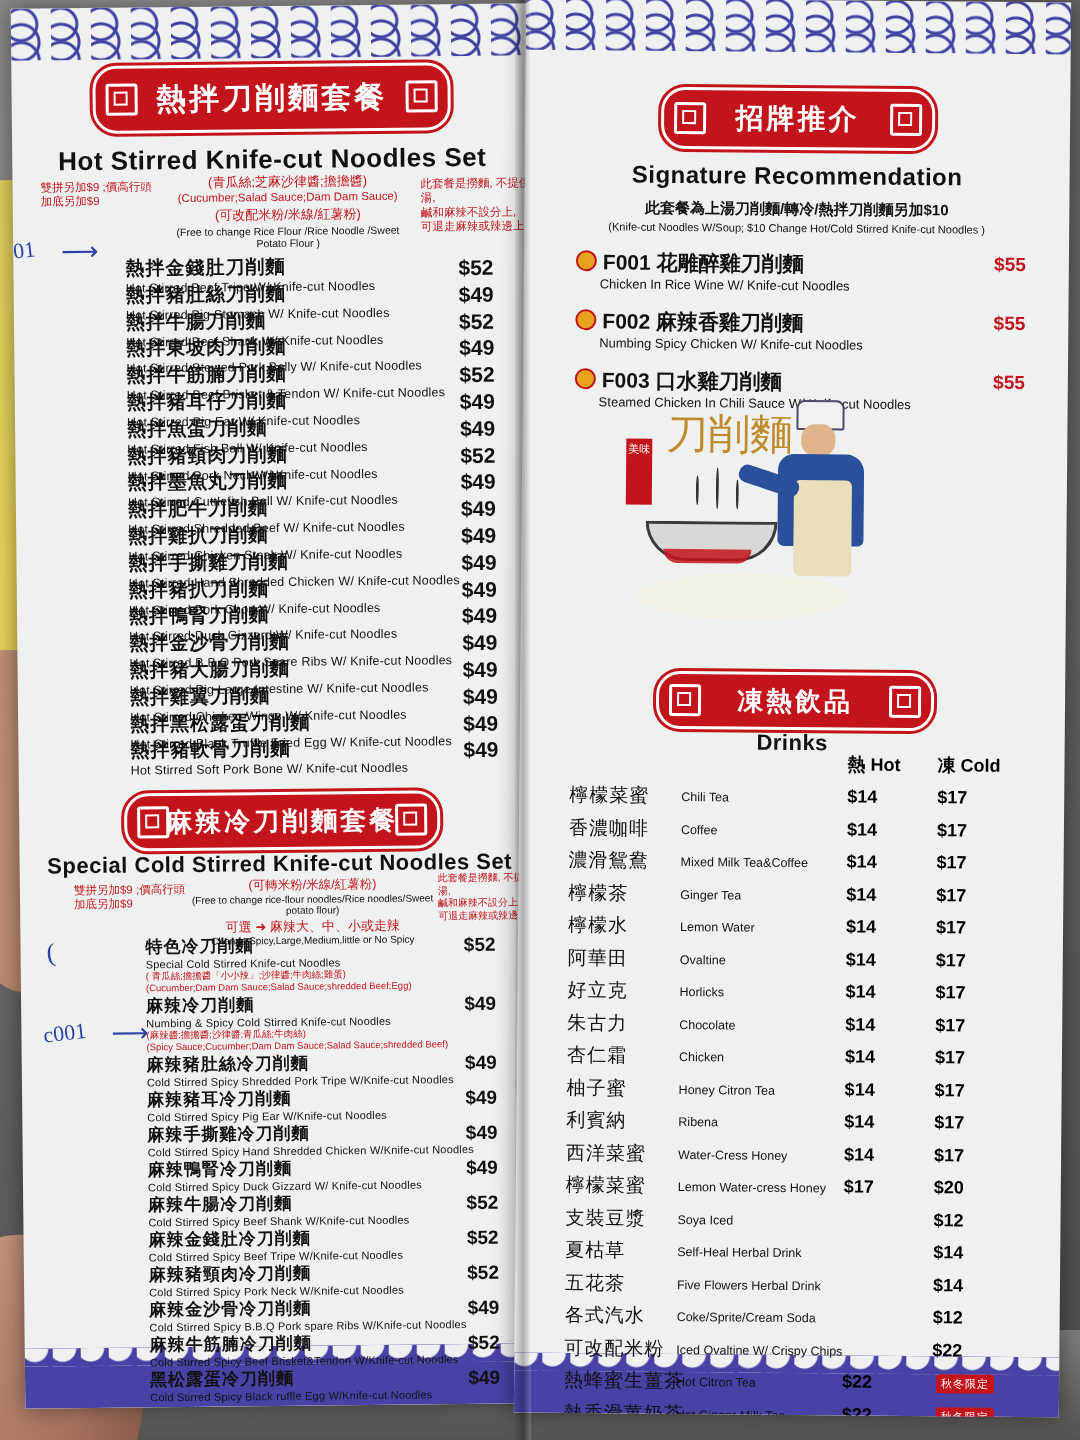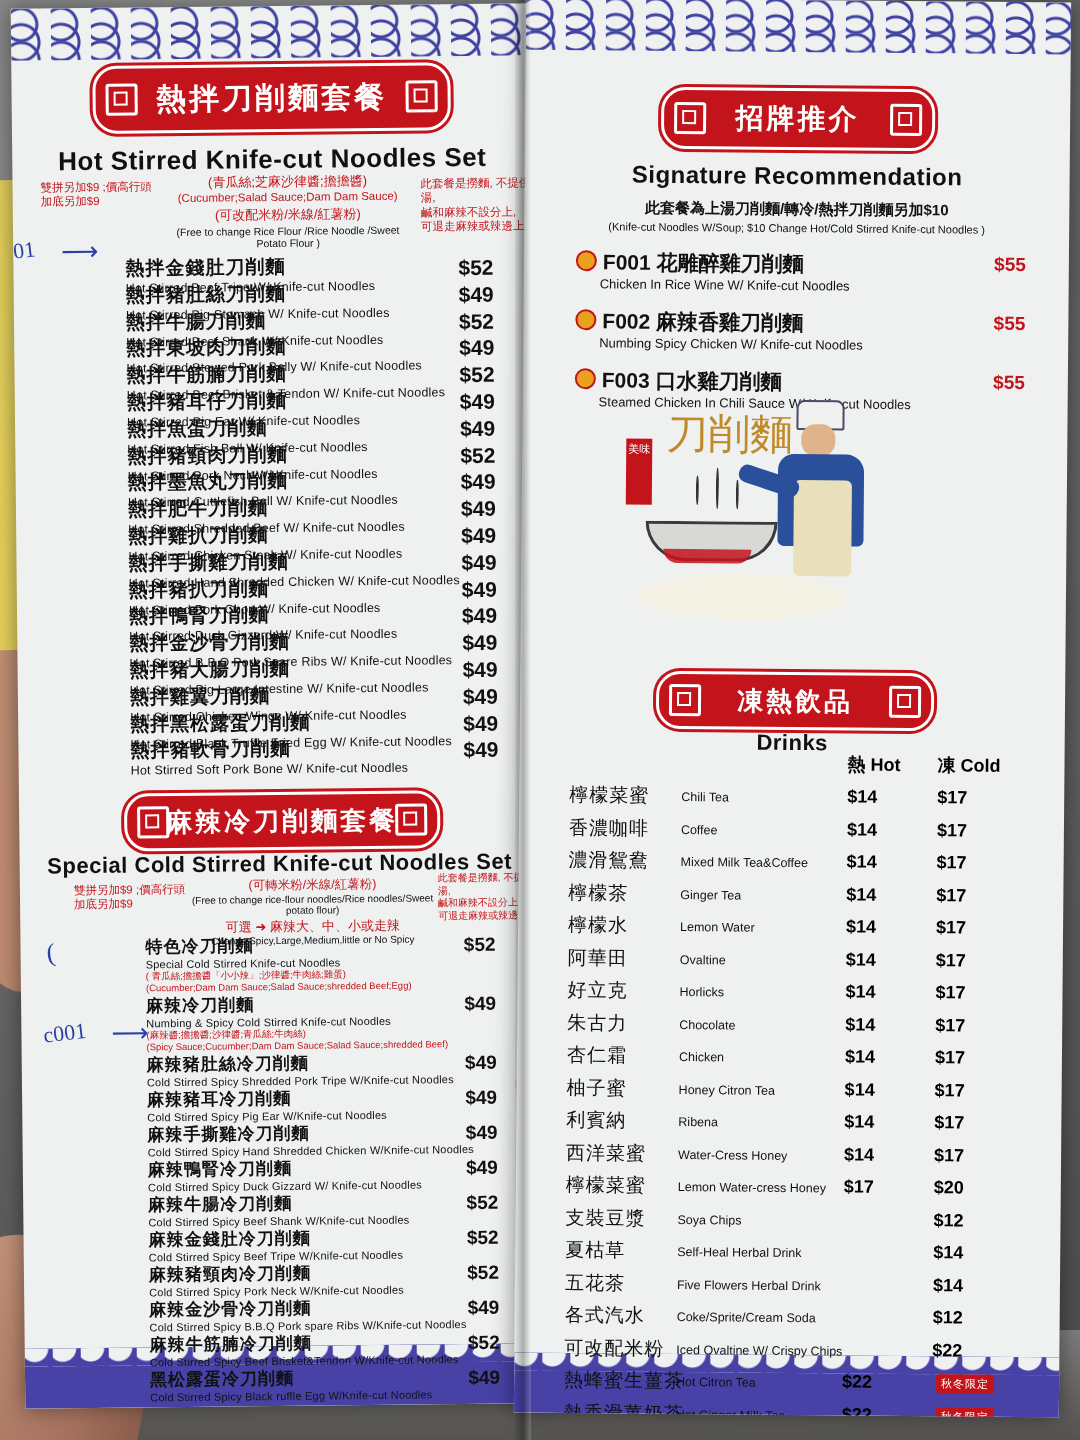--- a/index.html
+++ b/index.html
@@ -503,21 +503,21 @@
               <span class="dcold">$17</span>
             </div>
             <div class="dk">
               <span class="dzh">檸檬菜蜜</span>
               <span class="den">Lemon Water-cress Honey</span>
               <span class="dhot">$17</span>
               <span class="dcold">$20</span>
             </div>
             <div class="dk">
               <span class="dzh">支裝豆漿</span>
-              <span class="den">Soya Chips</span>
+              <span class="den">Soya Iced</span>
               <span class="dhot"></span>
               <span class="dcold">$12</span>
             </div>
             <div class="dk">
               <span class="dzh">夏枯草</span>
               <span class="den">Self-Heal Herbal Drink</span>
               <span class="dhot"></span>
               <span class="dcold">$14</span>
             </div>
             <div class="dk">

